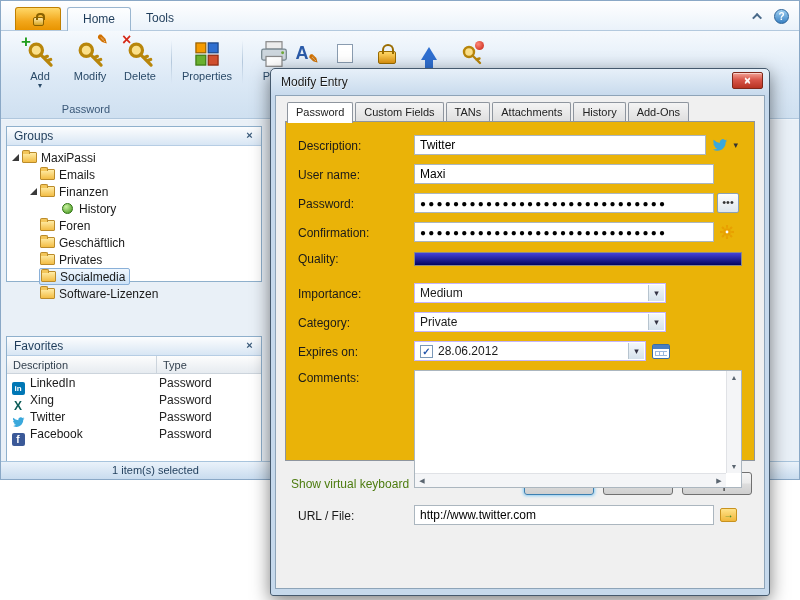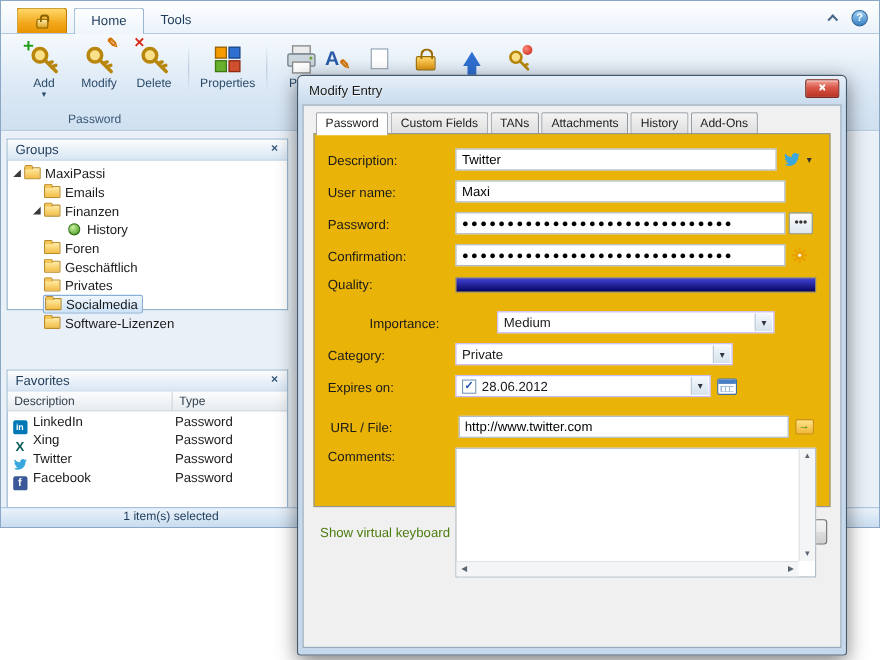--- a/index.html
+++ b/index.html
@@ -86,21 +86,21 @@
   .dclose::after { content:"×"; }
   .dwin { background:#f0f0f0; border:1px solid #8ea4b8; height:494px; padding:6px 9px 0; position:relative; }
 
   .dtabs { display:flex; position:relative; z-index:2; padding-left:2px; }
   .dtab { padding:3px 8px 3px; font-size:11px; background:linear-gradient(#f4f4f4,#dfdfdf); border:1px solid #8e959e; border-bottom:none; border-radius:2px 2px 0 0; margin-right:2px; color:#222; }
   .dtab.active { background:#fff; padding-bottom:5px; margin-bottom:-2px; font-weight:normal; }
   .dcontent { position:relative; z-index:1; background:#eab308; border:1px solid #8e959e; height:340px; padding:13px 12px 0; }
 
   .frow { display:flex; align-items:center; margin-bottom:9px; }
   .frow.top { align-items:flex-start; }
-  .frow.gap { margin-top:17px;justify-content:center; }
+  .frow.gap { margin-top:17px; }
   .flabel { width:116px; flex:none; padding-top:1px; }
   .tin { height:20px; border:1px solid #abb6bf; background:#fff; font-family:"Liberation Sans", sans-serif; font-size:12px; padding:0 5px; color:#000; }
   .tin.w300 { width:300px; }
   .tin.dots { font-size:10px; letter-spacing:2.2px; padding-top:1px; color:#000; }
   .sidebtn { width:22px; height:20px; margin-left:3px; border:1px solid #8ba0b4; border-radius:2px; background:linear-gradient(#fdfdfd,#dfe7ee); text-align:center; line-height:17px; font-size:11px; color:#333; }
   .iconslot { width:18px; height:16px; margin-left:6px; display:flex; align-items:center; }
   .ddarrow { width:13px; height:18px; display:flex; align-items:center; justify-content:center; }
   .ddarrow::after { content:"▾"; font-size:9px; color:#333; }
   .qualbar { width:344px; height:14px; border:1px solid #8a8a8a; background:#fff; }
   .qualfill { height:100%; width:100%; background:linear-gradient(#4343d8,#04045f); }
@@ -433,40 +433,40 @@
       <div class="frow">
         <div class="flabel">Expires on:</div>
         <div class="combo w232">
           <span class="cb"><i style="font-style:normal">✓</i></span>
           <span>28.06.2012</span>
           <span class="cbtn"></span>
         </div>
         <span class="calicon"></span>
       </div>
 
-      <div class="frow gap">
-        <div class="flabel">URL / File:</div>
-        <input class="tin w300" value="http://www.twitter.com" style="">
-        <span class="urlicon"></span>
-      </div>
-
       <div class="frow top">
         <div class="flabel">Comments:</div>
         <div class="comments-box">
           <div class="vsb">
             <span class="sarr up"></span>
             <span class="sarr dn"></span>
           </div>
           <div class="hsb">
             <span class="sarr lf"></span>
             <span class="sarr rt"></span>
           </div>
         </div>
       </div>
 
+      <div class="frow gap">
+        <div class="flabel">URL / File:</div>
+        <input class="tin w300" value="http://www.twitter.com" style="">
+        <span class="urlicon"></span>
+      </div>
+
     </div>
 
     <div class="dfooter">
       <a class="vklink">Show virtual keyboard</a>
       <div class="btnrow">
         <div class="btn default">OK</div>
         <div class="btn">Cancel</div>
         <div class="btn">Help</div>
       </div>
     </div>

